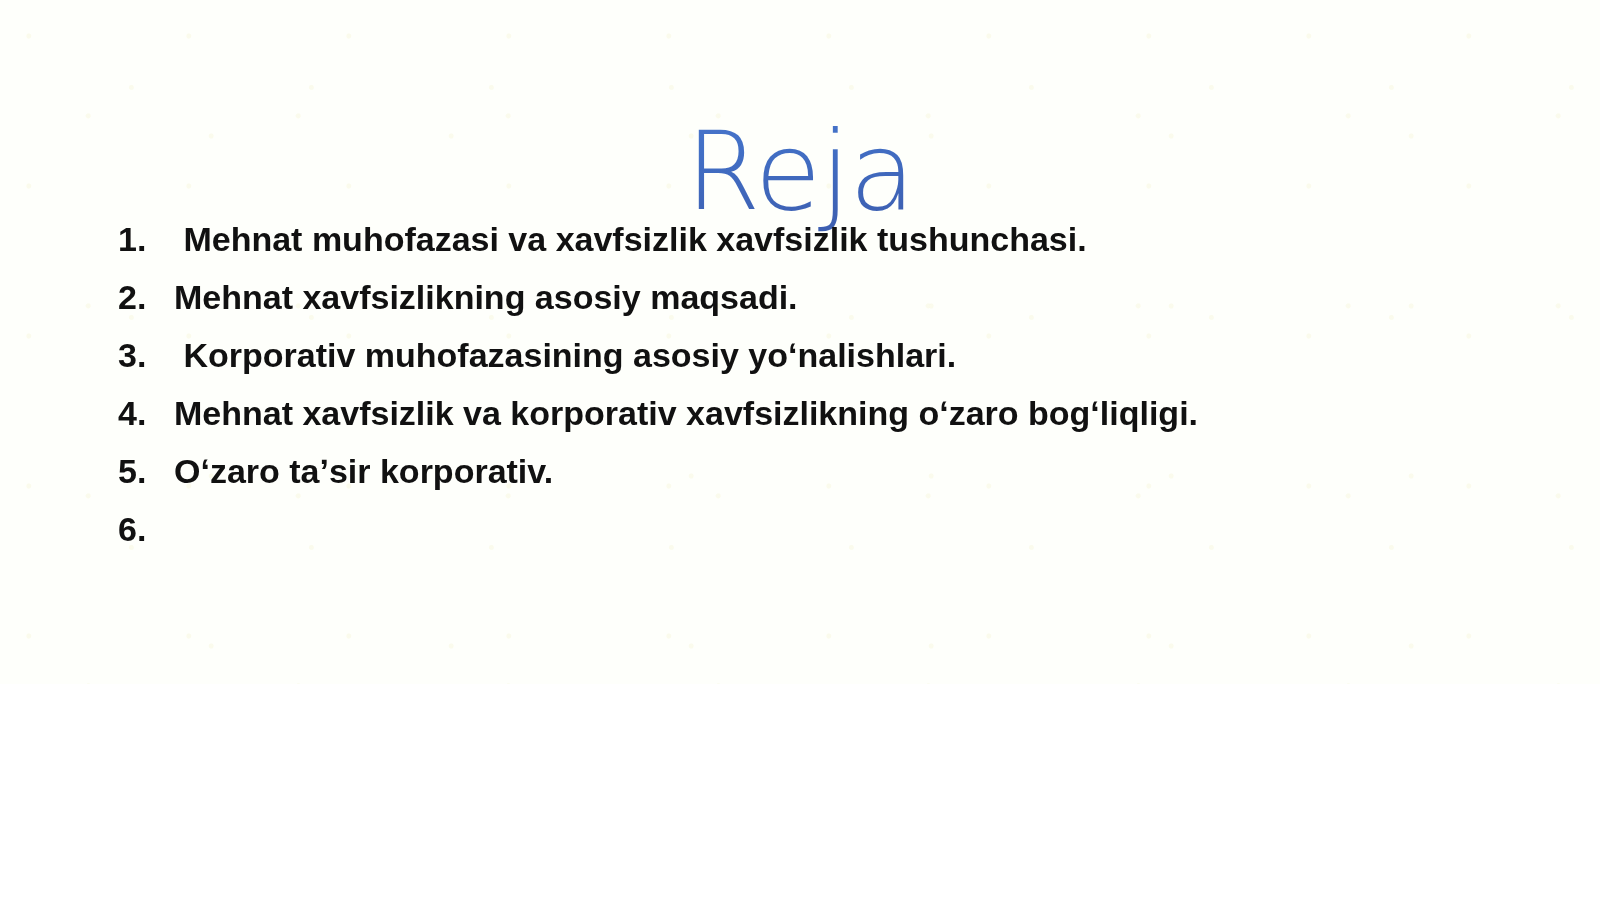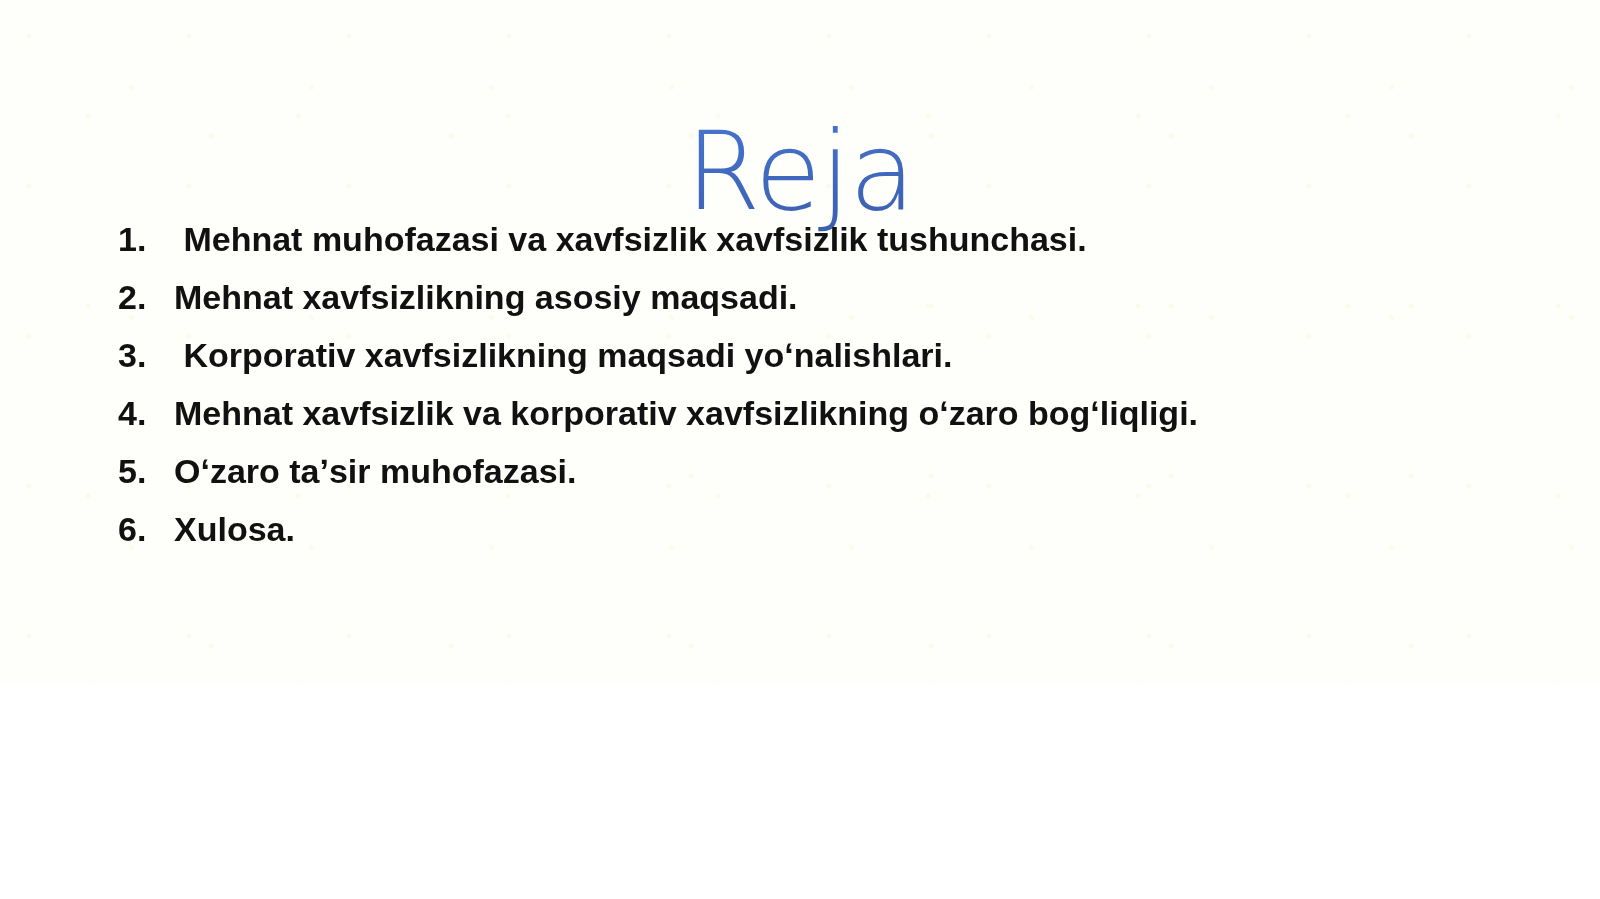--- a/index.html
+++ b/index.html
@@ -110,33 +110,32 @@
       <span class="item-text"> Mehnat muhofazasi va xavfsizlik xavfsizlik tushunchasi.</span>
     </li>
 
     <li class="agenda-item">
       <span class="item-number">2.</span>
       <span class="item-text">Mehnat xavfsizlikning asosiy maqsadi.</span>
     </li>
 
     <li class="agenda-item">
       <span class="item-number">3.</span>
-      <span class="item-text"> Korporativ xavfsizlikning maqsadi yoʻnalishlari.</span>
+      <span class="item-text"> Korporativ muhofazasining asosiy yoʻnalishlari.</span>
     </li>
 
     <li class="agenda-item">
       <span class="item-number">4.</span>
       <span class="item-text">Mehnat xavfsizlik va korporativ xavfsizlikning oʻzaro bogʻliqligi.</span>
     </li>
 
     <li class="agenda-item">
       <span class="item-number">5.</span>
-      <span class="item-text">Oʻzaro taʼsir muhofazasi.</span>
+      <span class="item-text">Oʻzaro taʼsir korporativ.</span>
     </li>
 
     <li class="agenda-item">
       <span class="item-number">6.</span>
-      <span class="item-text">Xulosa.</span>
     </li>
 
   </ol>
 
 </div>
 
 </body></html>

